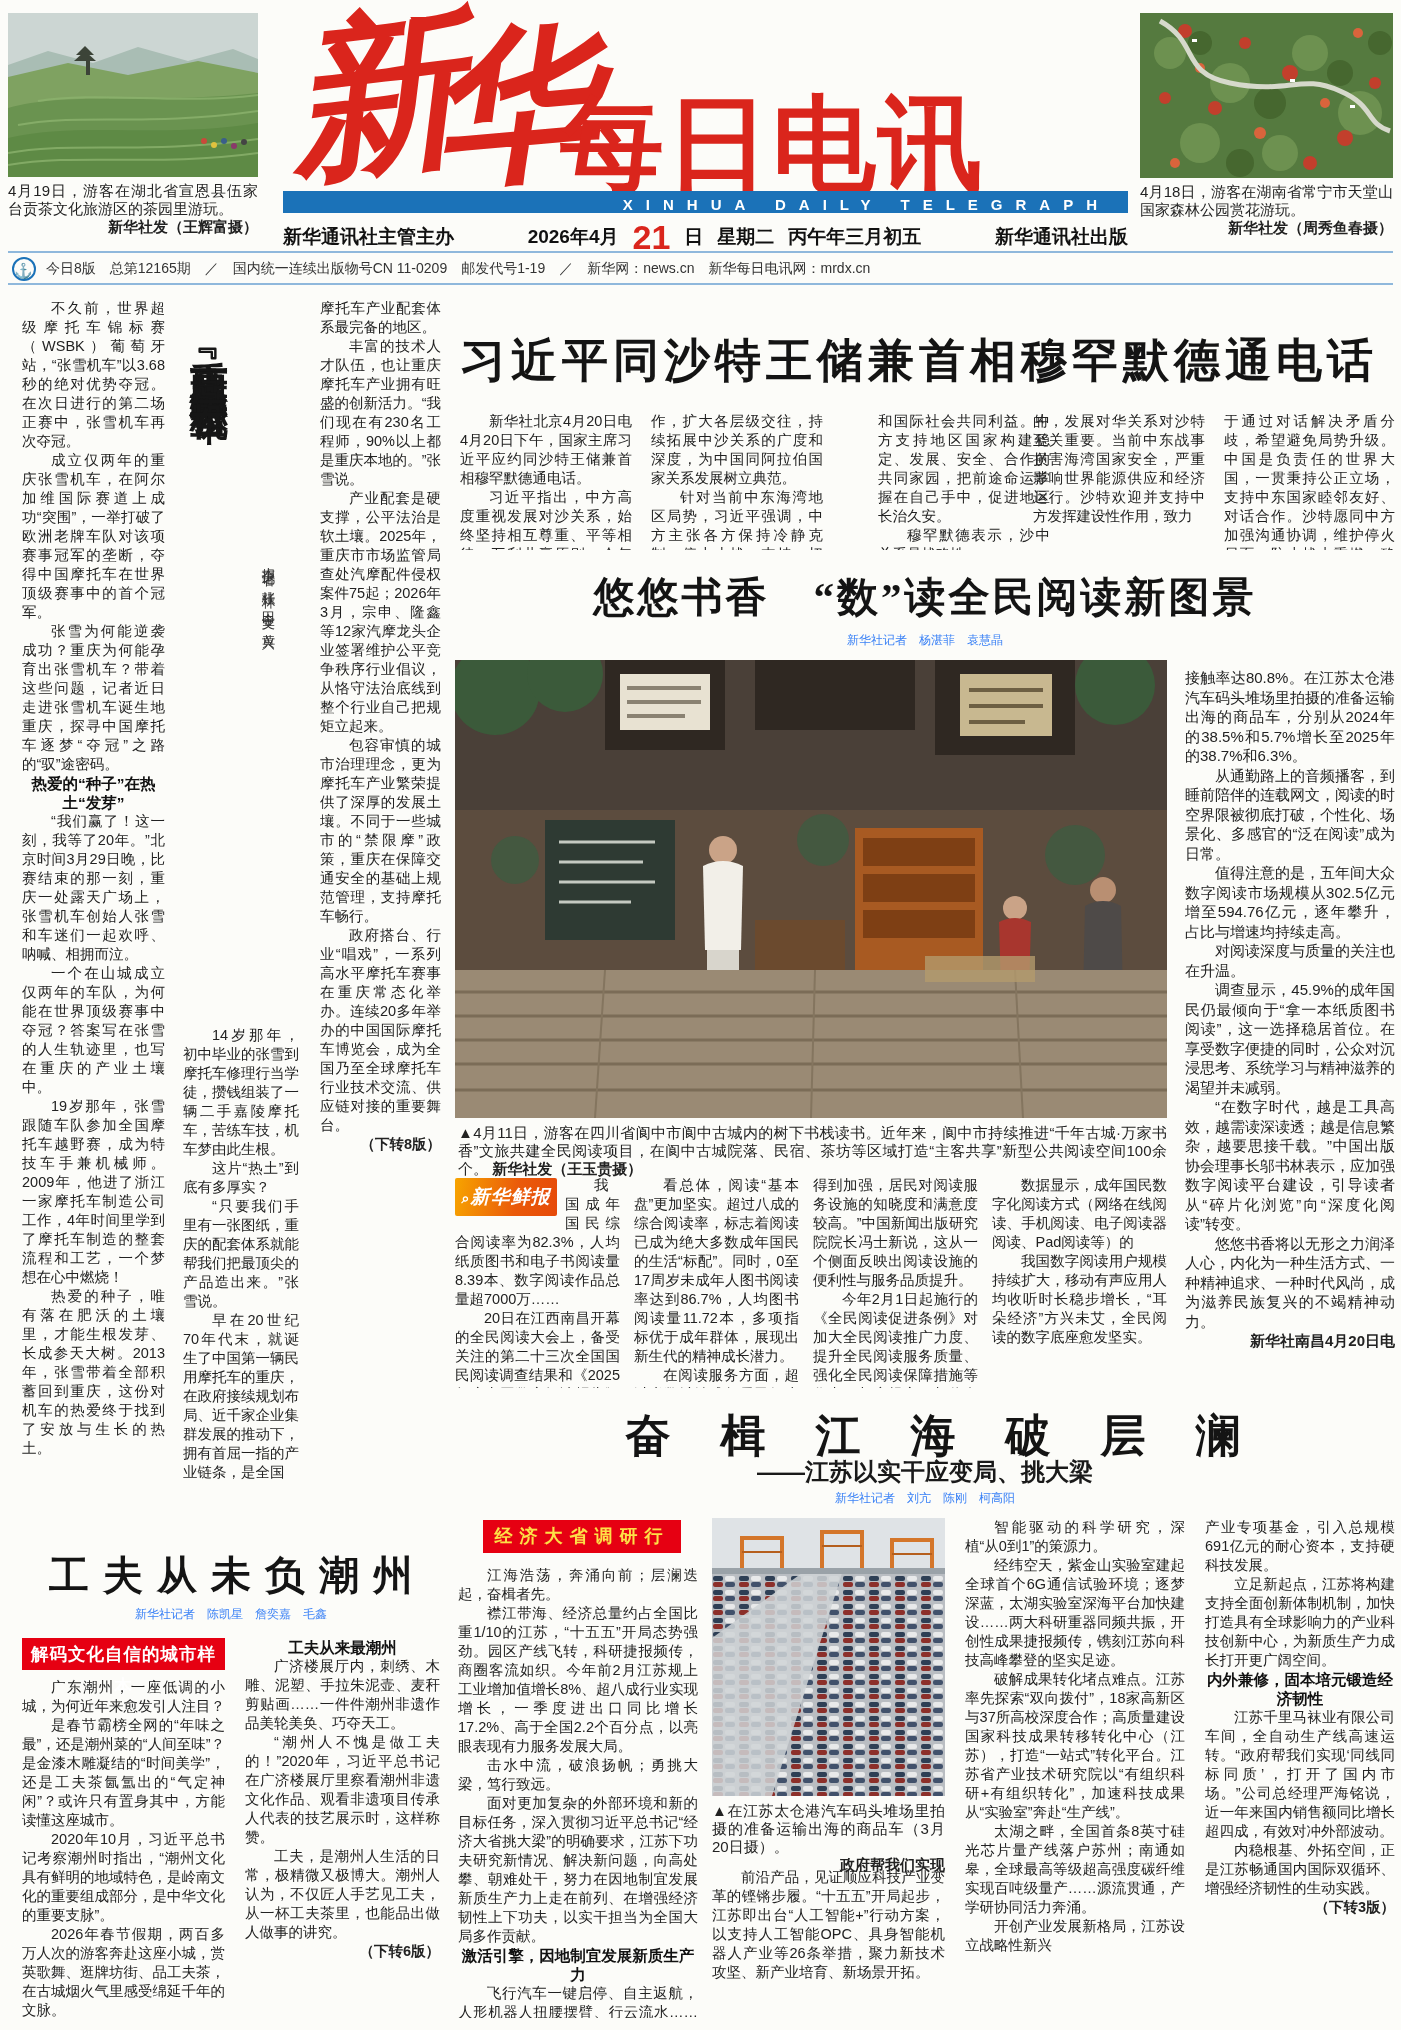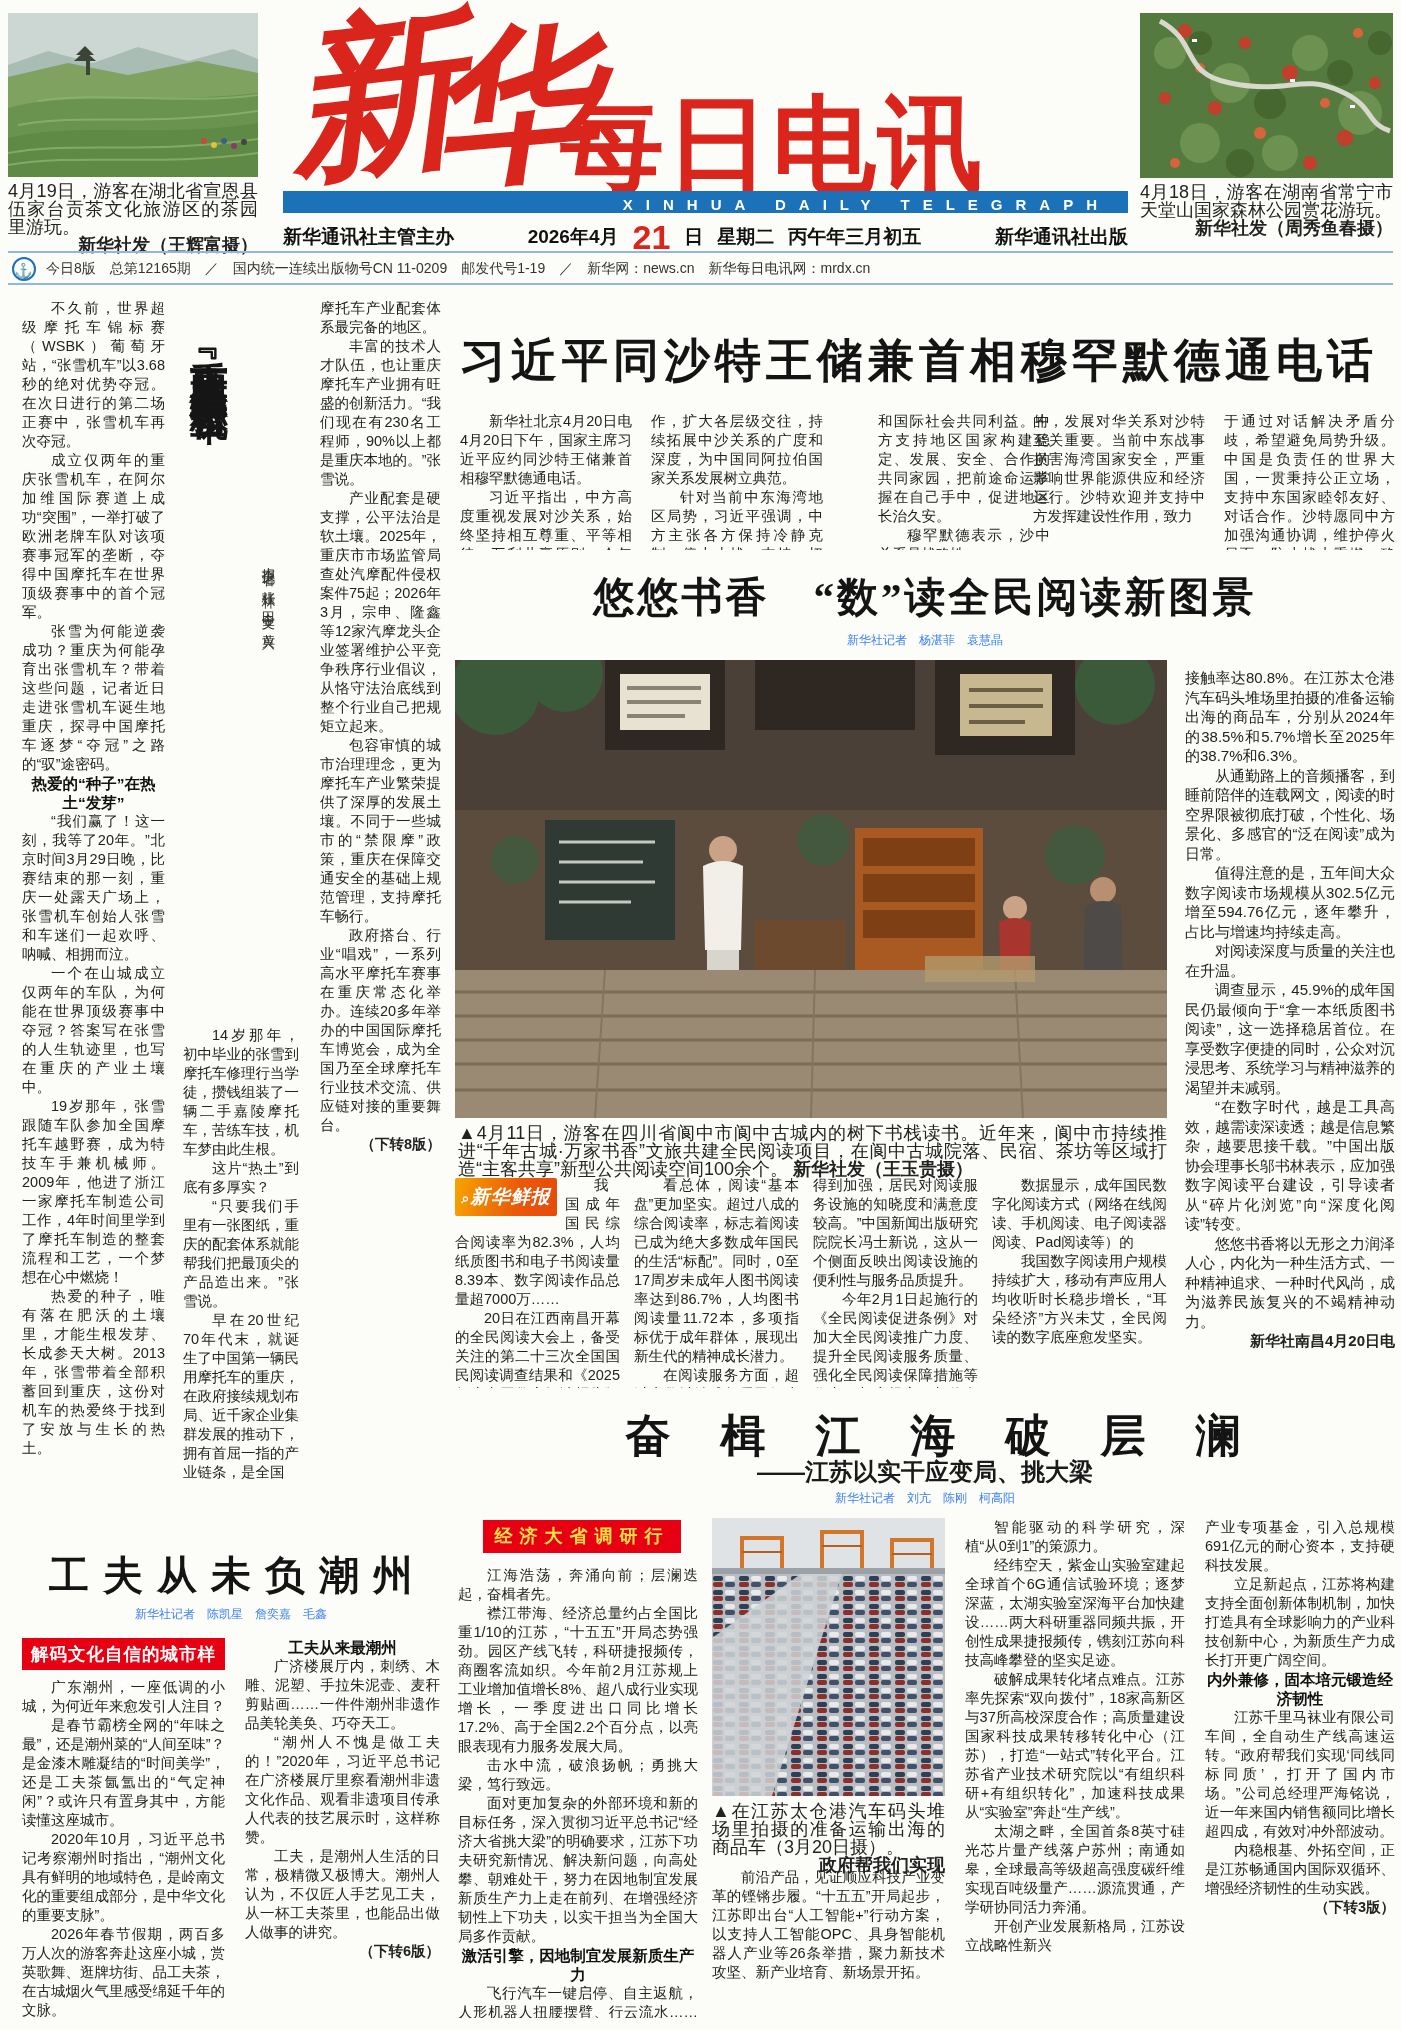--- a/index.html
+++ b/index.html
@@ -7,21 +7,21 @@
         font-family:"Liberation Sans",sans-serif;color:#1f1f1f;}
   .txt{position:absolute;font-size:14.5px;line-height:19px;text-align:justify;overflow:hidden;color:#222;}
   .txt p{margin:0;}
   .para{text-indent:2em;}
   .cont{text-indent:0;}
   .sub{font-weight:bold;text-align:center;text-indent:0;margin:7px 0;font-size:15.5px;color:#111;}
   .end{text-align:right;font-weight:bold;text-indent:0;}
   .serif{font-family:"Liberation Serif",serif;}
   .photo{position:absolute;overflow:hidden;background:#c8c8c0;}
   .photo svg{display:block;}
-  .cap{position:absolute;font-size:18px;line-height:18px;text-align:justify;color:#222;}
+  .cap{position:absolute;font-size:15px;line-height:18px;text-align:justify;color:#222;}
   .cap .credit{font-weight:bold;}
   .capright{display:block;text-align:right;font-weight:bold;}
   .scriptchar{position:absolute;color:#da251c;font-weight:900;font-family:"Liberation Serif",serif;font-style:italic;}
   #masthead-rest{position:absolute;left:560px;top:72px;font-size:104px;line-height:104px;font-weight:900;color:#da251c;letter-spacing:2px;font-family:"Liberation Sans",sans-serif;margin-top:20px;}
   #banner{position:absolute;left:283px;top:191px;width:845px;height:22px;background:#1b72b8;color:#fff;
           font-weight:bold;font-size:15px;letter-spacing:13px;text-align:right;line-height:27px;padding-right:18px;box-sizing:border-box;}
   #dateline{position:absolute;left:283px;top:222px;width:845px;height:30px;display:flex;align-items:center;gap:14px;font-weight:bold;font-size:19px;color:#111;}
   #dateline .day{color:#da251c;font-size:34px;font-weight:900;line-height:30px;}
   #dateline .grow{flex:1;}
   .rule{position:absolute;left:8px;width:1385px;height:2px;background:#8fb8dc;}

